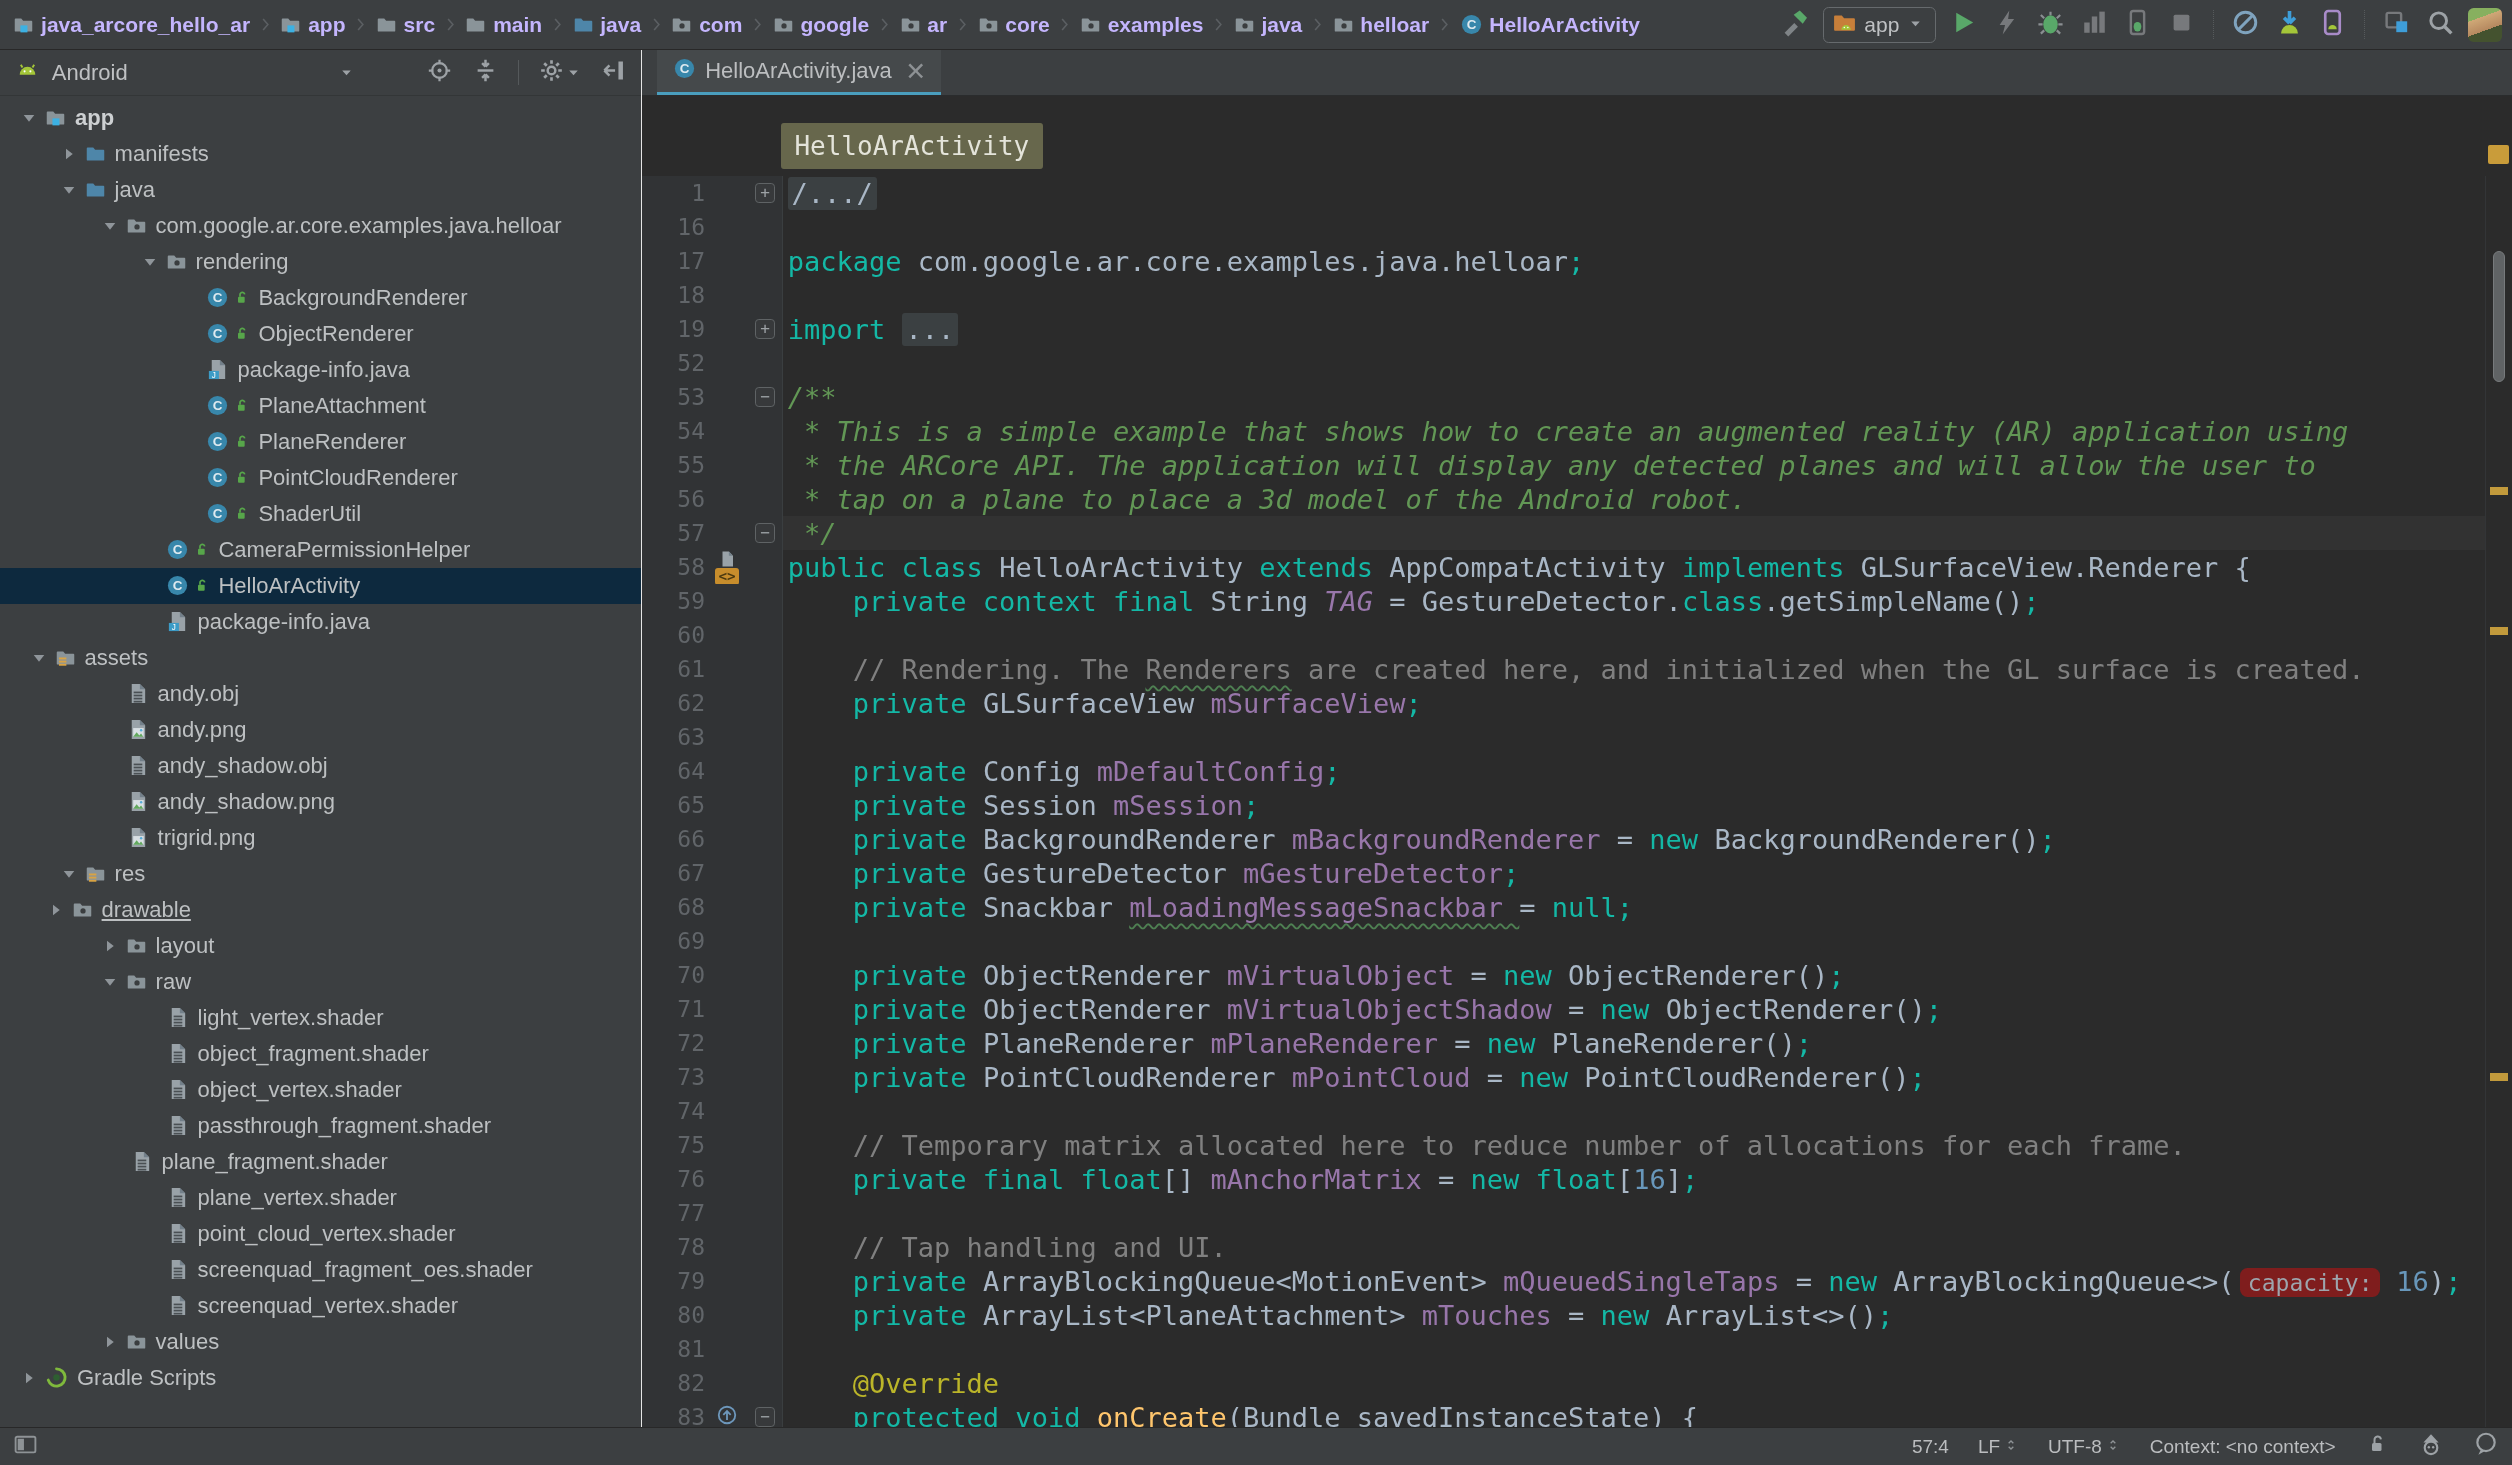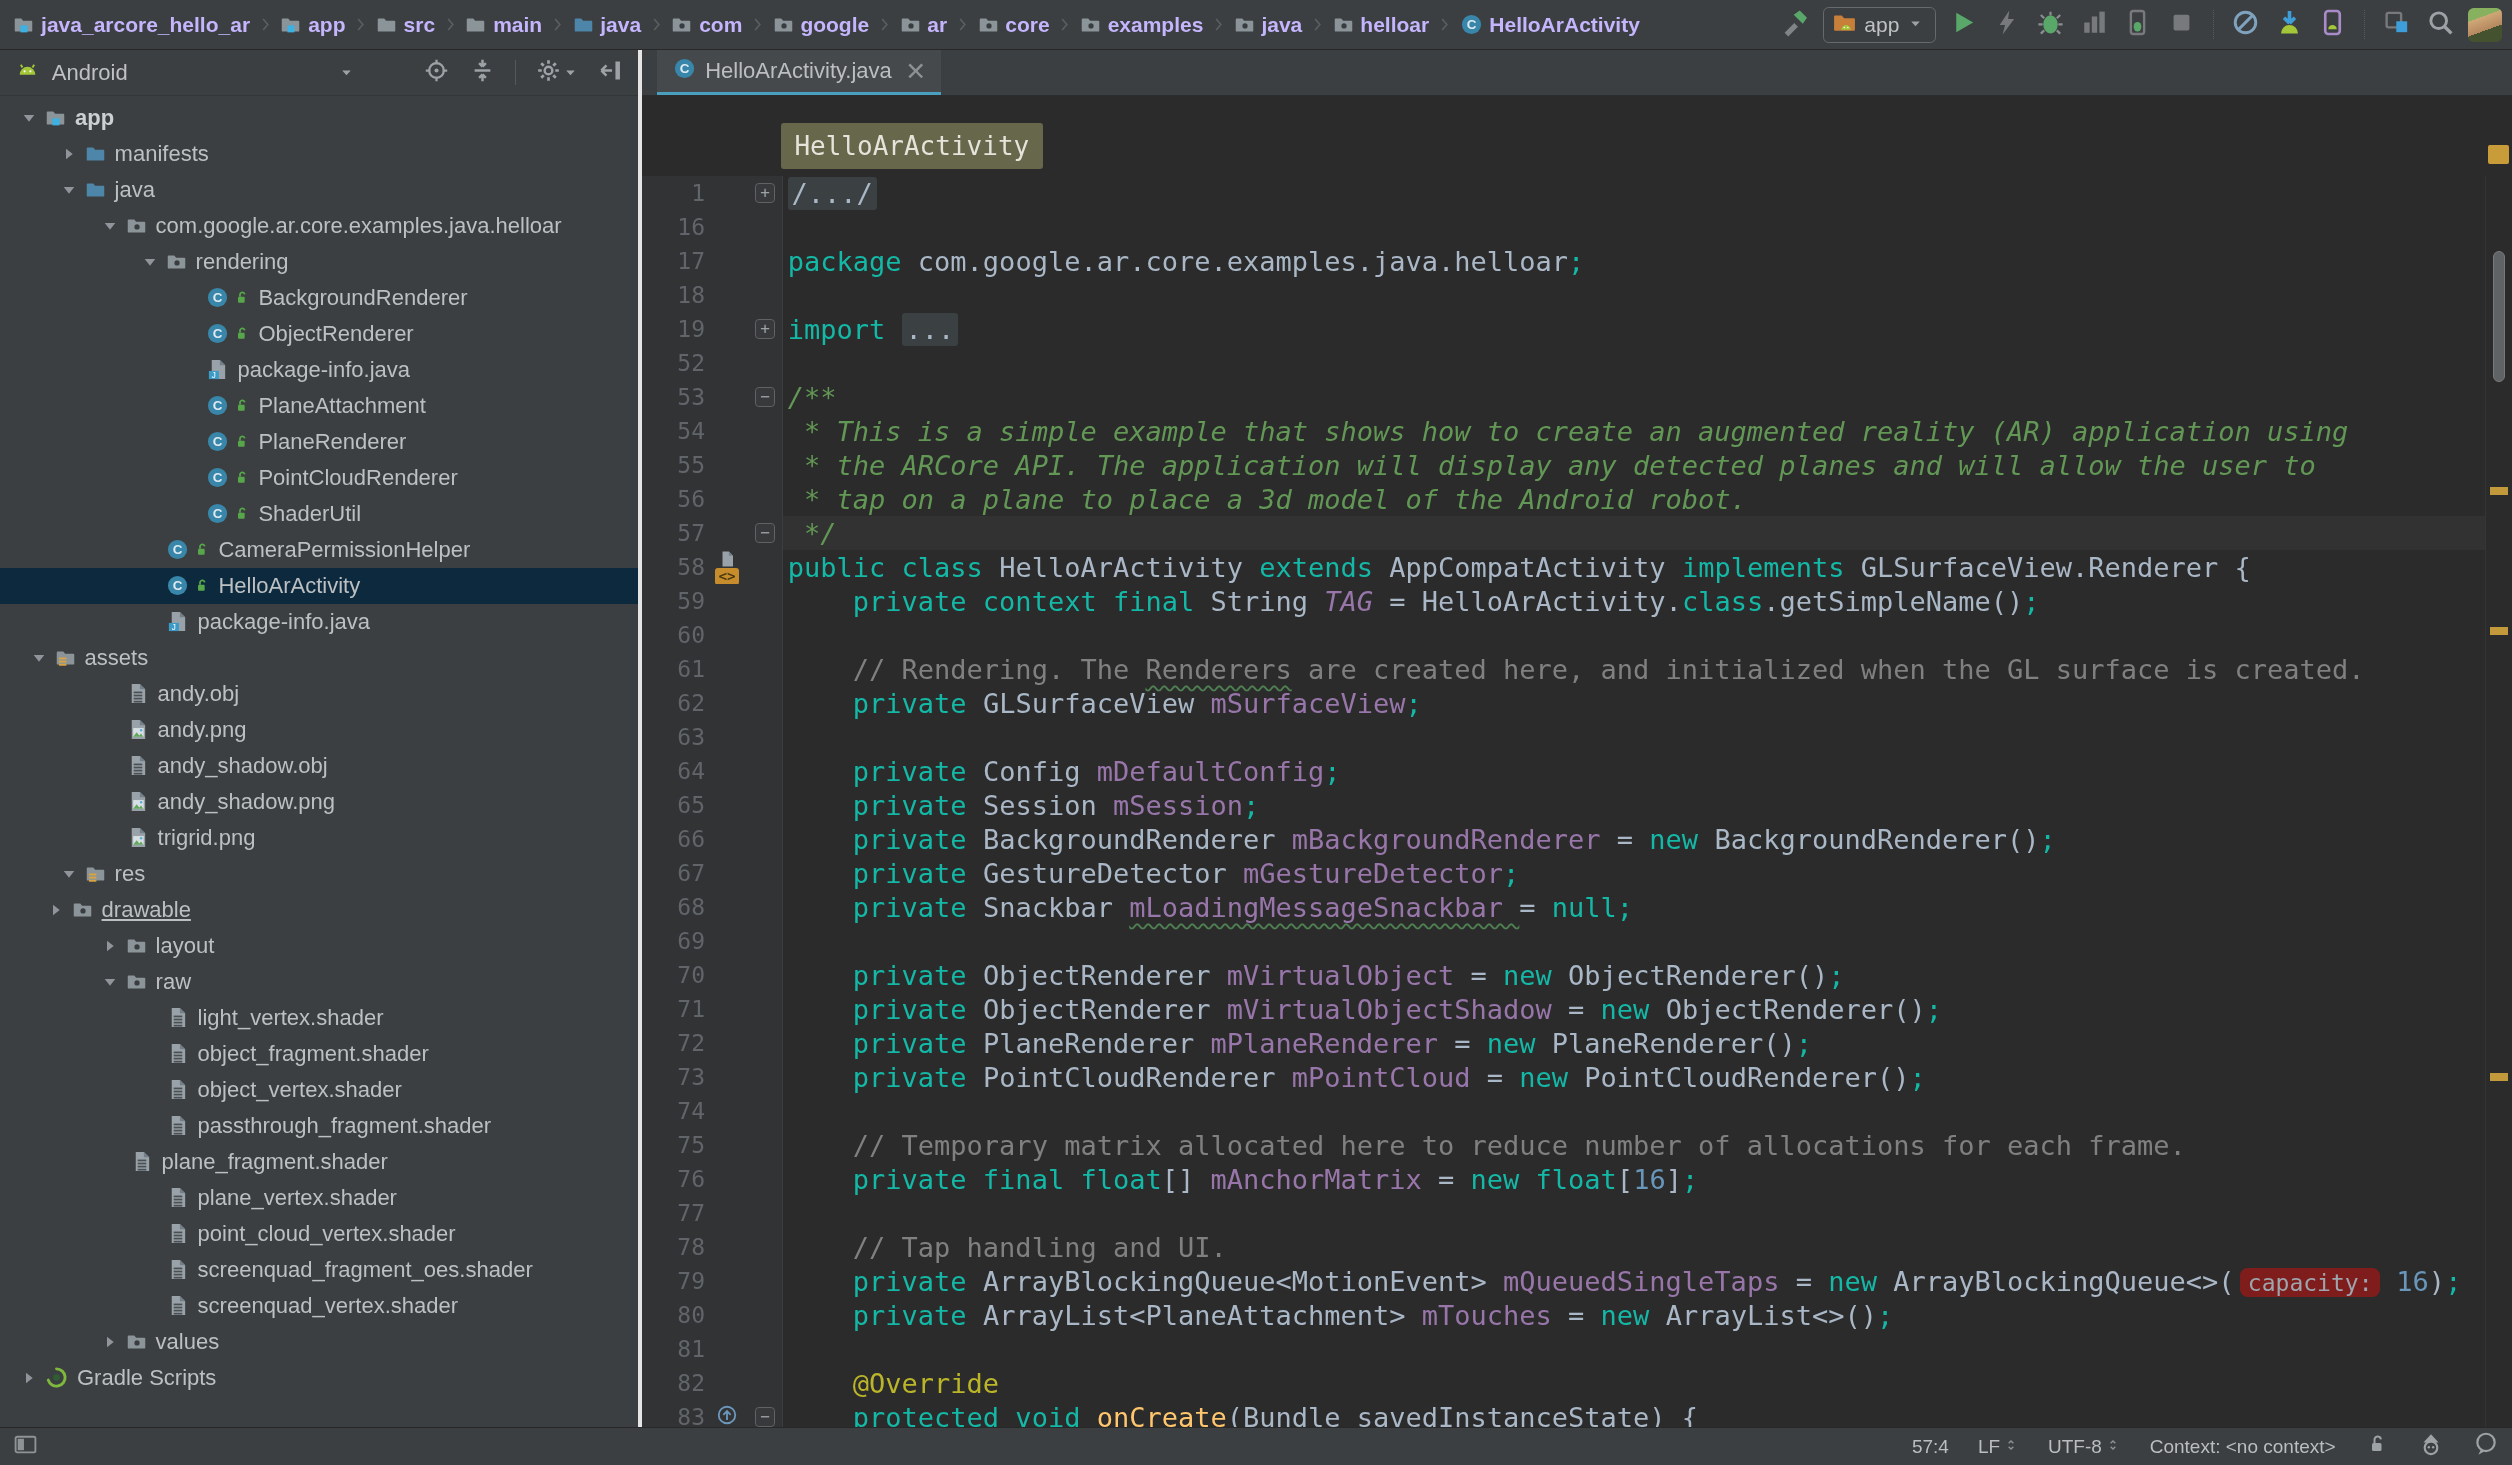--- a/index.html
+++ b/index.html
@@ -19,21 +19,21 @@
   .vsep { width:1.9px; height:29px; border-left:1.9px dotted #565a5c; margin:0 3.8px; }
   .runcfg { display:flex; align-items:center; gap:7.6px; border:1px solid #666a6d; border-radius:5.7px;
             padding:2.9px 11.5px 2.9px 7.6px; height:36px; color:#bfc1c3; font-size:21px; }
   .avatar { width:34px; height:34px; border-radius:5.7px;
             background:linear-gradient(160deg,#87b05f 0%,#87b05f 30%,#cfa877 30%,#b5885f 62%,#44522f 62%); }
 
   
   .main { flex:1; min-height:0; display:flex; }
 
   
-  .project { width:642px; flex:0 0 642px; background:#3c3f41; border-right:4px solid #e5e5e5;
+  .project { width:642px; flex:0 0 642px; background:#3c3f41; border-right:1px solid #e5e5e5;
              display:flex; flex-direction:column; }
   .proj-header { height:46px; border-bottom:1px solid #333637; display:flex; align-items:center; padding:0 13.4px 0 15.3px; }
   .proj-combo { display:flex; align-items:center; width:340px; }
   .proj-combo .plabel { color:#bfc1c3; font-size:22px; margin-left:11.5px; }
   .proj-combo .pcaret { margin-left:auto; display:flex; }
   .proj-tools { margin-left:auto; display:flex; align-items:center; gap:19px; }
   .ptool { display:flex; align-items:center; }
   .pvsep { width:1px; height:25px; background:#55595b; }
 
   .tree { flex:1; overflow:hidden; padding-top:3.8px; }
@@ -1079,21 +1079,21 @@
                 <span class="gfold"></span>
               </span>
               <span class="code"><span class="kw">public class </span><span class="txt">HelloArActivity </span><span class="kw">extends </span><span class="txt">AppCompatActivity </span><span class="kw">implements </span><span class="txt">GLSurfaceView.Renderer {</span></span>
             </div>
             <div class="line">
               <span class="gut">
                 <span class="gnum">59</span>
                 <span class="gicons"></span>
                 <span class="gfold"></span>
               </span>
-              <span class="code"><span class="kw">    private context final </span><span class="txt">String </span><span class="sfld">TAG </span><span class="txt">= HelloArActivity.</span><span class="kw">class</span><span class="txt">.getSimpleName()</span><span class="kw">;</span></span>
+              <span class="code"><span class="kw">    private context final </span><span class="txt">String </span><span class="sfld">TAG </span><span class="txt">= GestureDetector.</span><span class="kw">class</span><span class="txt">.getSimpleName()</span><span class="kw">;</span></span>
             </div>
             <div class="line">
               <span class="gut">
                 <span class="gnum">60</span>
                 <span class="gicons"></span>
                 <span class="gfold"></span>
               </span>
               <span class="code"></span>
             </div>
             <div class="line">

